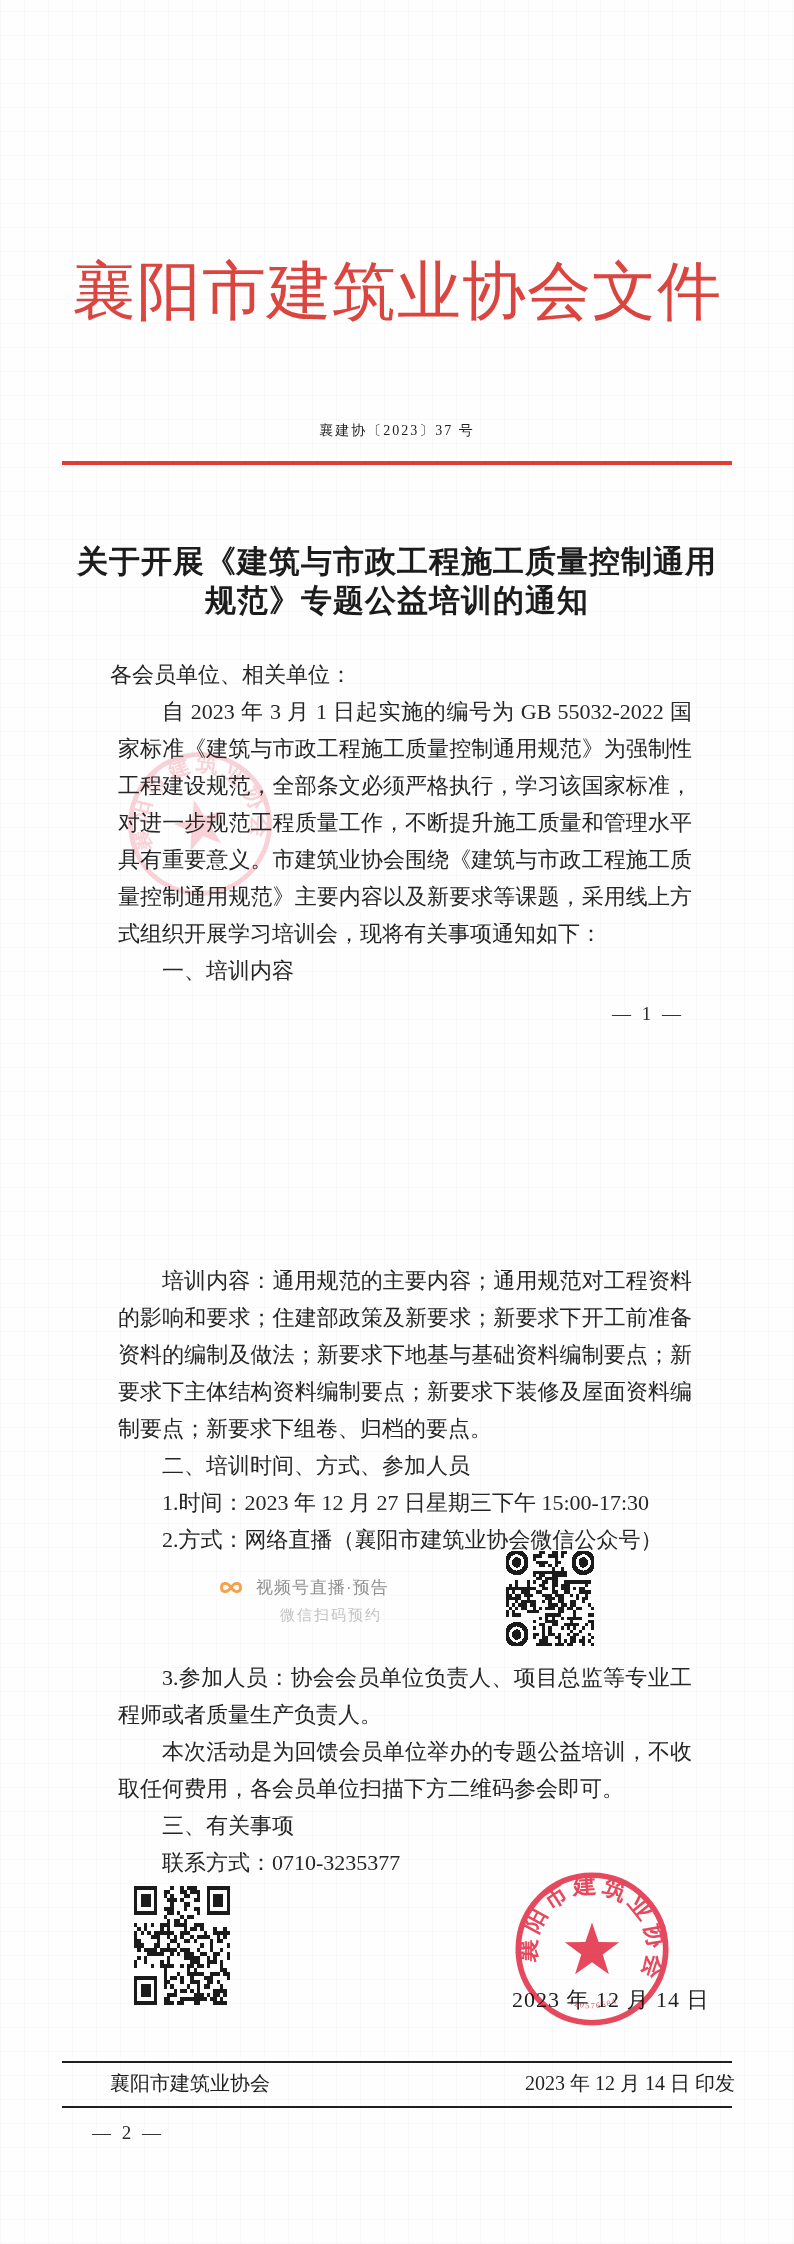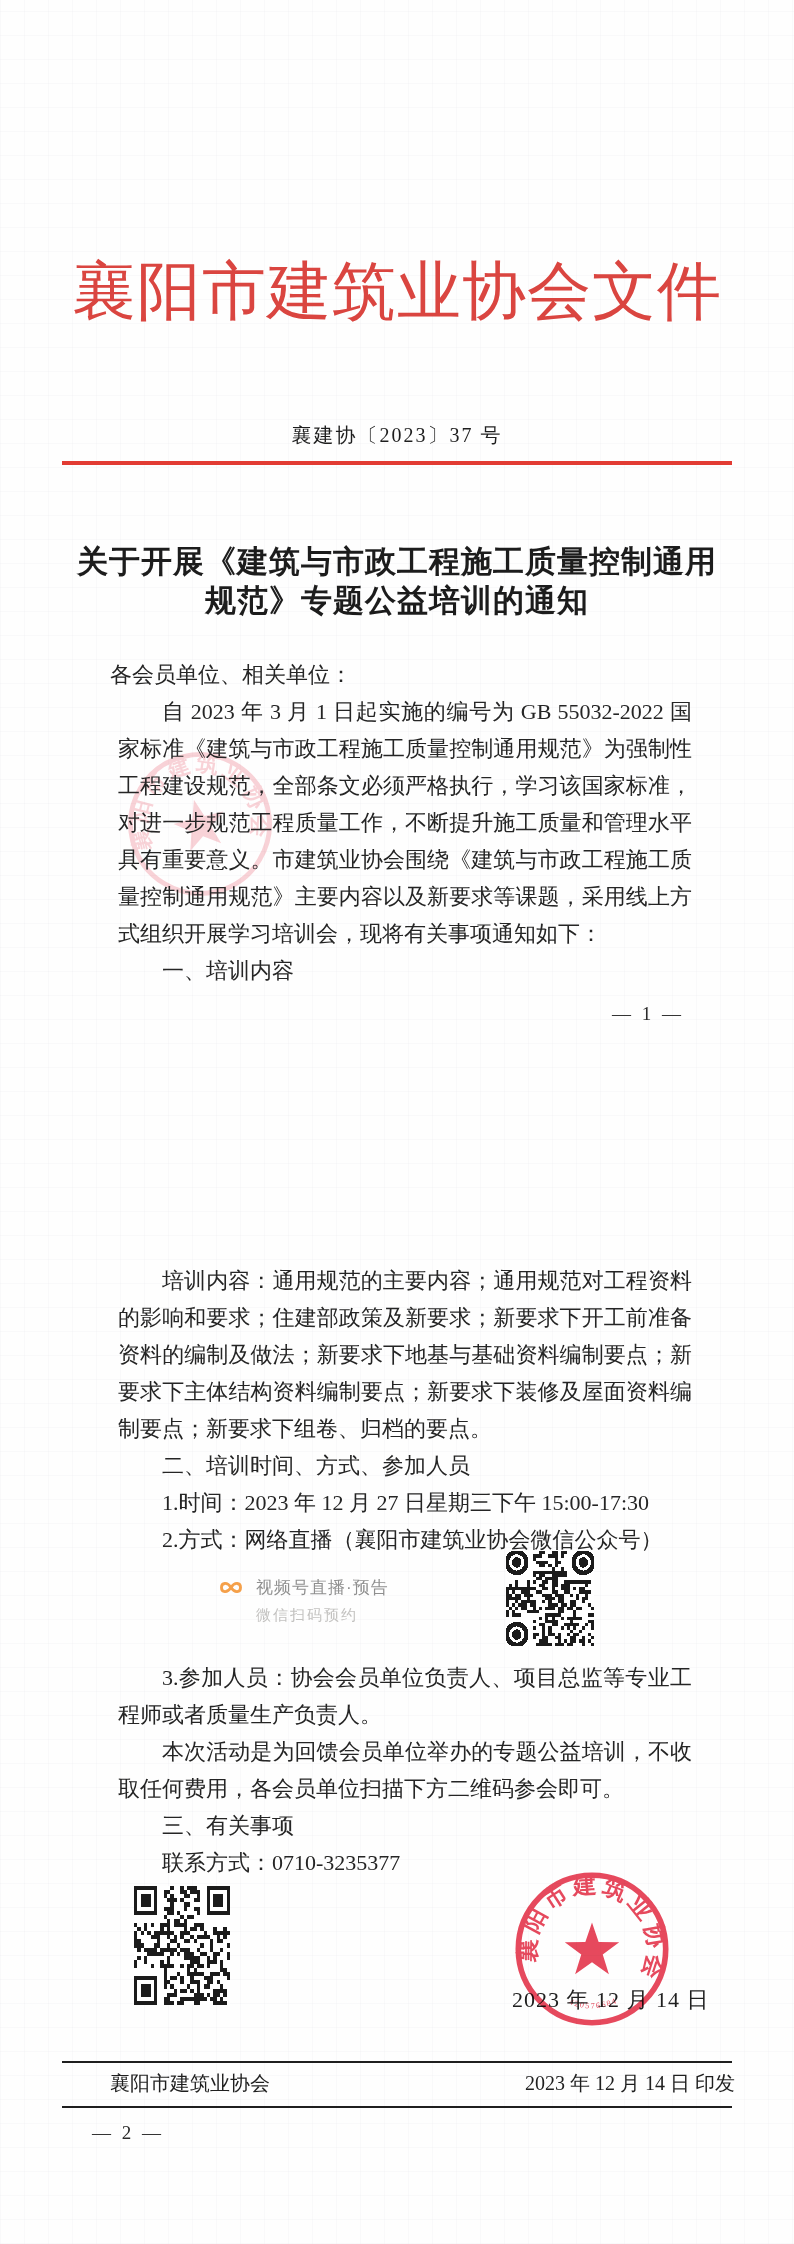--- a/index.html
+++ b/index.html
@@ -14,21 +14,21 @@
     color:#262626;
   }
   .abs { position:absolute; }
   .center { left:0; width:794px; text-align:center; }
 
   .org-banner {
     top:248px; font-family:"Liberation Serif","DejaVu Serif",serif;
     font-size:64px; font-weight:400; letter-spacing:1px; color:#da4540;
     white-space:nowrap;
   }
-  .doc-number { top:422px; font-size:20px; color:#1e1e1e; letter-spacing:2px; }
+  .doc-number { top:422px; font-size:14px; color:#1e1e1e; letter-spacing:2px; }
   .red-rule { top:461px; left:62px; width:670px; height:4px; background:#e23b33; }
 
   .notice-title {
     top:542px; font-family:"Liberation Sans","DejaVu Sans",sans-serif;
     font-size:31px; font-weight:700; line-height:39px; color:#1c1c1c; letter-spacing:1px;
   }
 
   .bodyblock { left:110px; width:582px; font-size:22px; line-height:37px;
     text-align:justify; color:#252525; }
   .bodyblock p.ind { text-indent:2em;margin-left:8px; }
@@ -38,21 +38,21 @@
 
   .pagenum { font-size:19px; color:#2a2a2a; letter-spacing:3px; }
   #pagenum1 { top:1003px; left:612px; }
   #pagenum2 { top:2122px; left:92px; }
 
   .live-banner { top:1574px; left:216px; width:260px; }
   .live-row { display:flex; align-items:center; gap:10px; }
   .live-label { font-family:"Liberation Sans","DejaVu Sans",sans-serif;
     font-size:17px; color:#8f8f8f; letter-spacing:1px; }
   .live-sub { font-family:"Liberation Sans","DejaVu Sans",sans-serif;
-    font-size:15px; color:#c3c2c0; margin:6px 0 0 40px; letter-spacing:2px; }
+    font-size:15px; color:#c3c2c0; margin:6px 0 0 64px; letter-spacing:2px; }
 
   .qr { background:#fff; }
   #qr1 { top:1551px; left:506px; width:88px; height:95px; }
   #qr2 { top:1886px; left:134px; width:96px; height:119px; }
 
   .seal-date { top:1985px; left:512px; font-size:22px; color:#1f1f1f;
     letter-spacing:1px; z-index:1; white-space:nowrap; }
   .seal { top:1862px; left:505px; width:174px; height:174px; z-index:2;
     mix-blend-mode:multiply; opacity:.92; }
   .ghost-seal { top:742px; left:118px; width:164px; height:164px;

